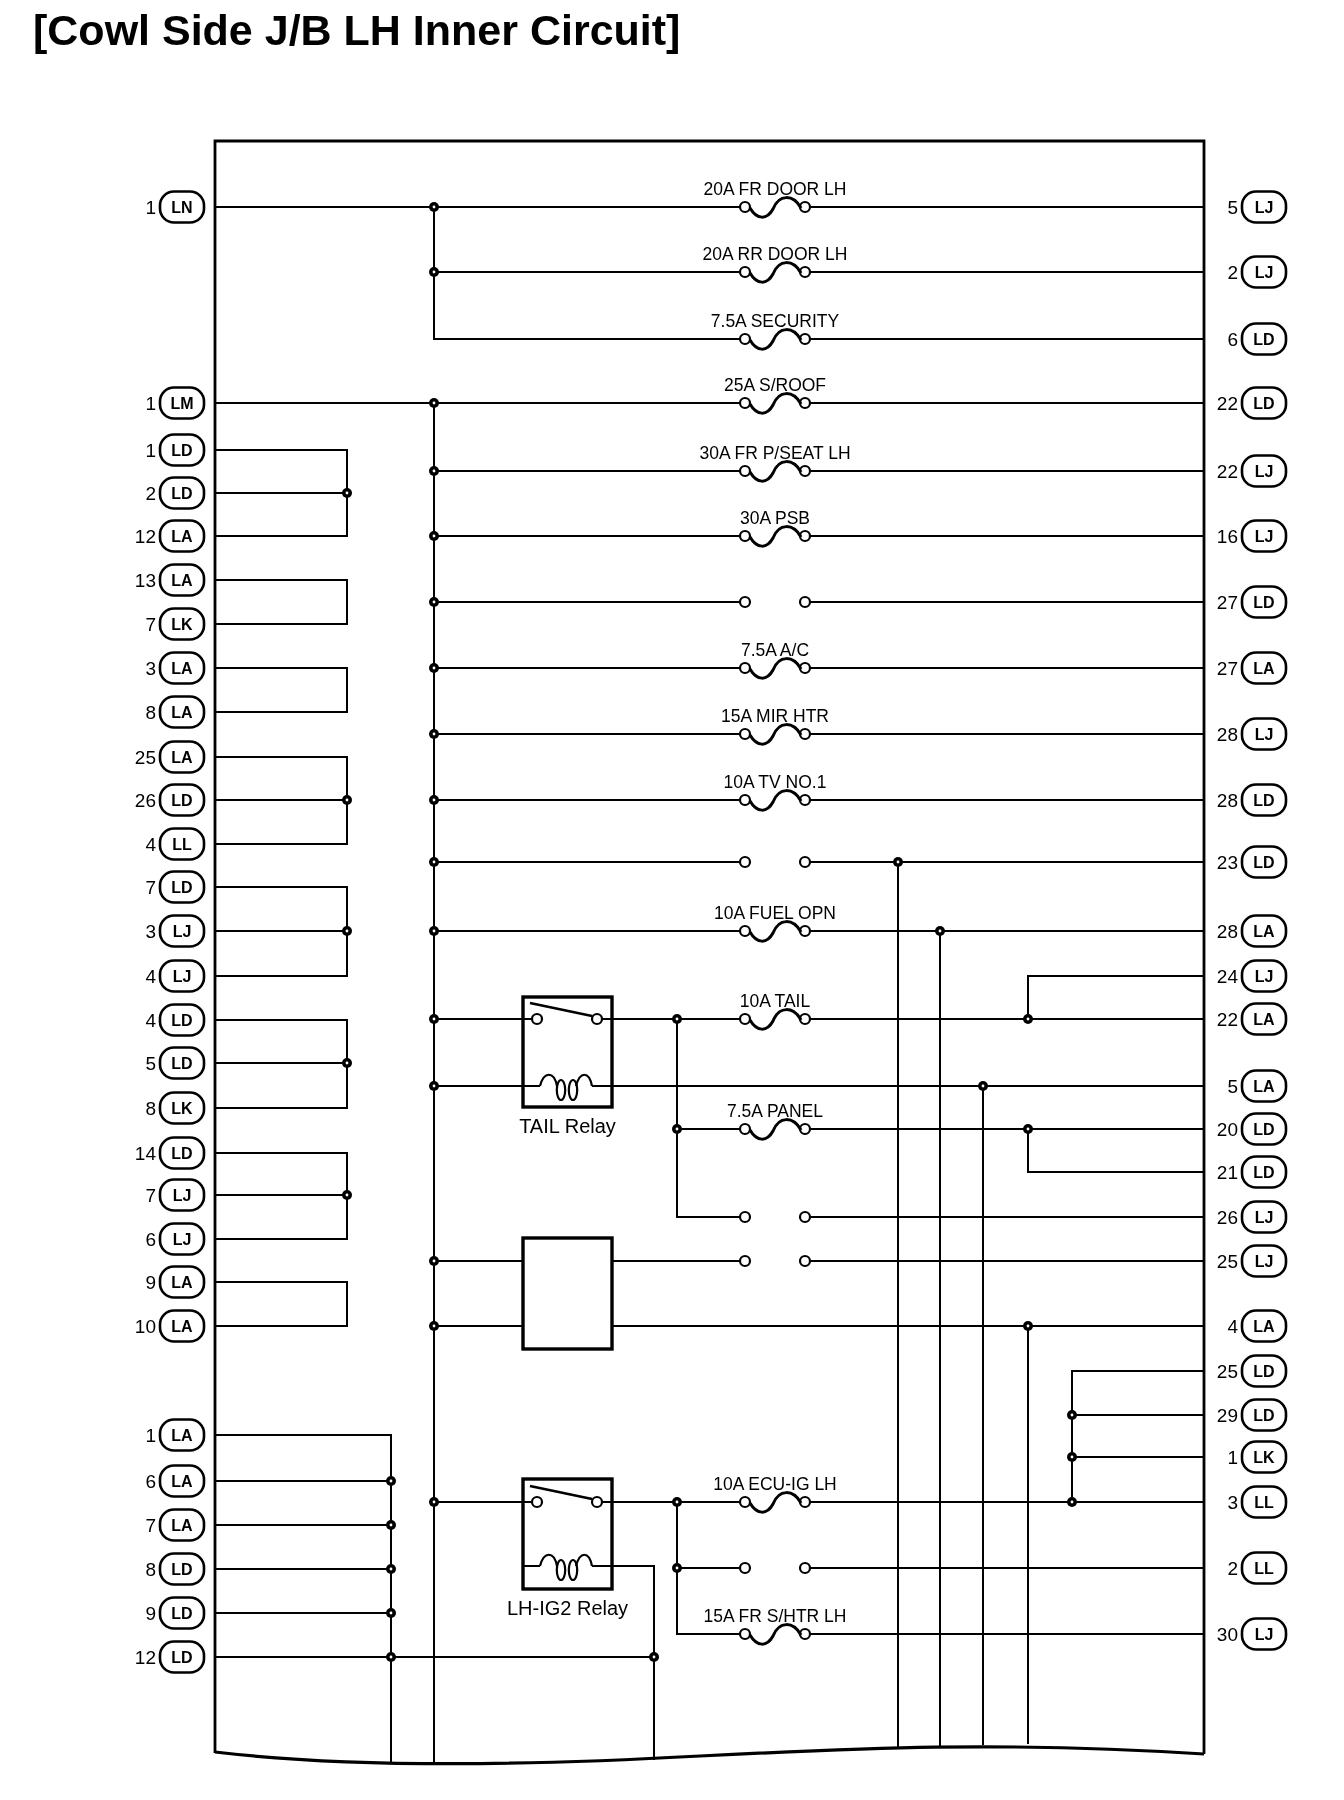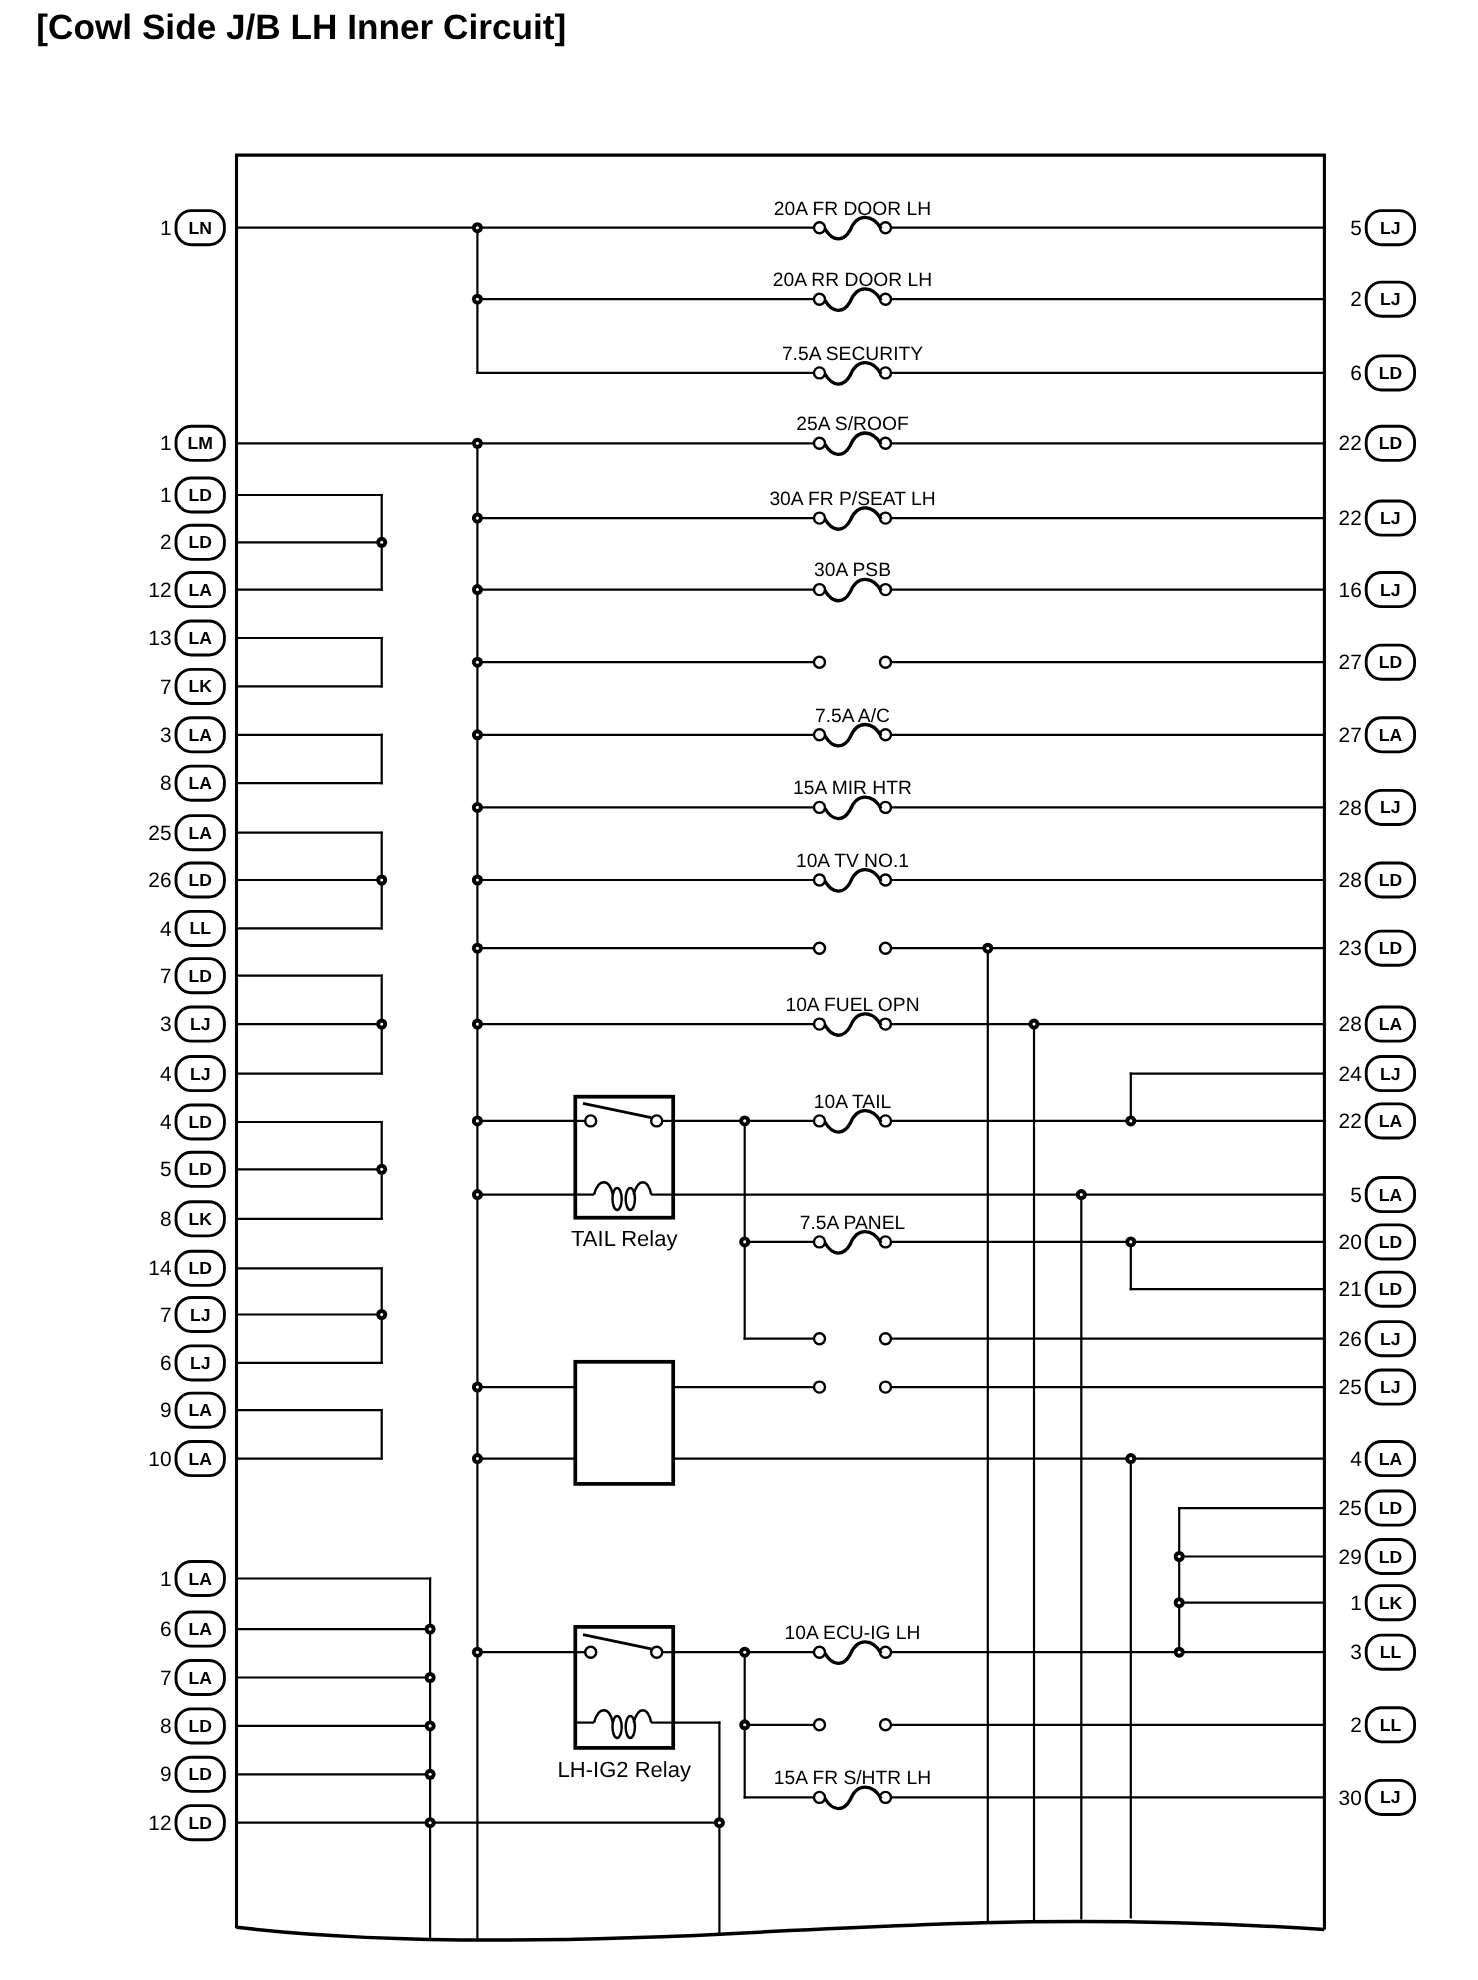--- a/index.html
+++ b/index.html
@@ -1,18 +1,18 @@
 <!DOCTYPE html>
 <html><head>
 <meta charset="utf-8">
 <style>
   html,body{margin:0;padding:0;background:#ffffff;}
   .page{position:relative;width:1344px;height:1800px;background:#fff;overflow:hidden;
         font-family:"Liberation Sans", sans-serif;}
-  .title{position:absolute;left:33px;top:6px;margin:0;font-size:32px;font-weight:bold;
+  .title{position:absolute;left:33px;top:6px;margin:0;font-size:43px;font-weight:bold;
          letter-spacing:0px;color:#000;}
   svg{position:absolute;left:0;top:0;}
   svg text{font-family:"Liberation Sans", sans-serif;fill:#000;}
 </style>
 </head>
 <body>
 
 <div class="page">
   <h1 class="title">[Cowl Side J/B LH Inner Circuit]</h1>
   <svg width="1344" height="1800" viewBox="0 0 1344 1800" xmlns="http://www.w3.org/2000/svg">

